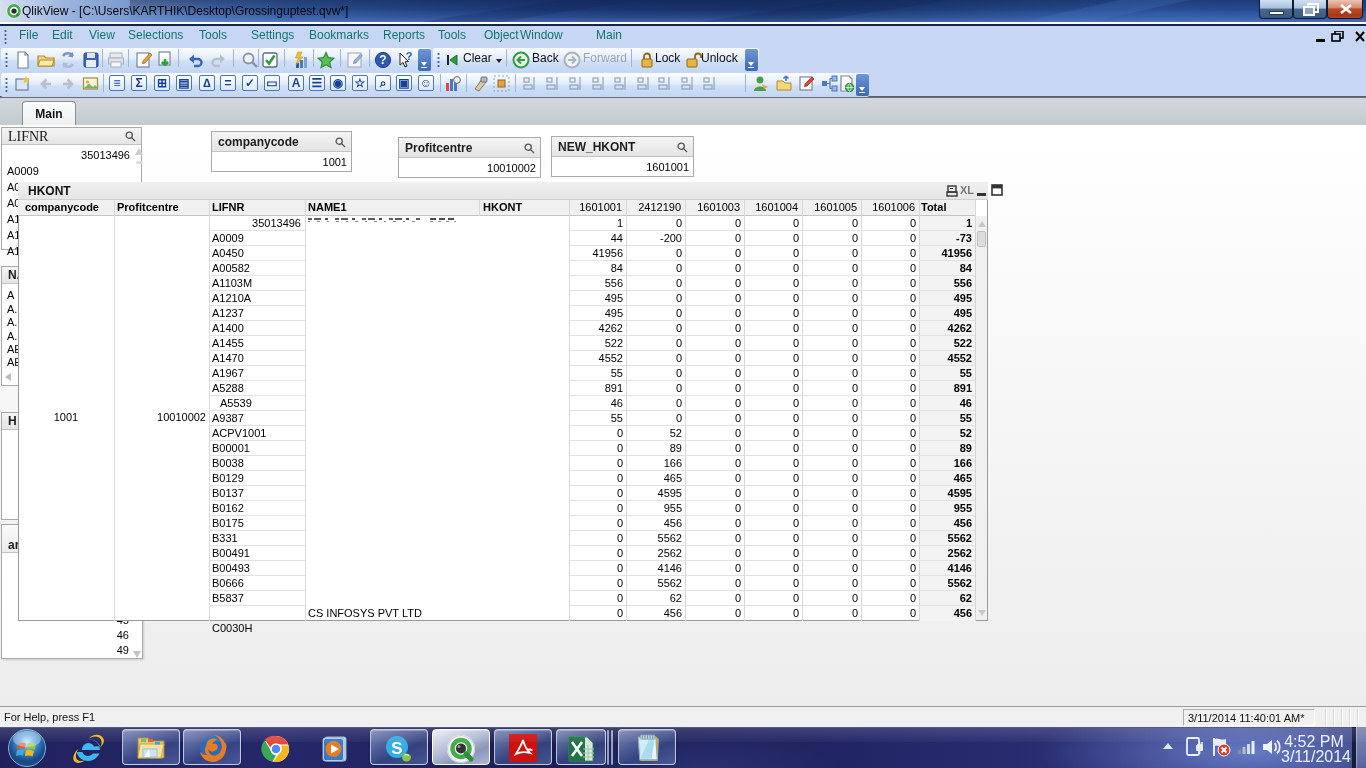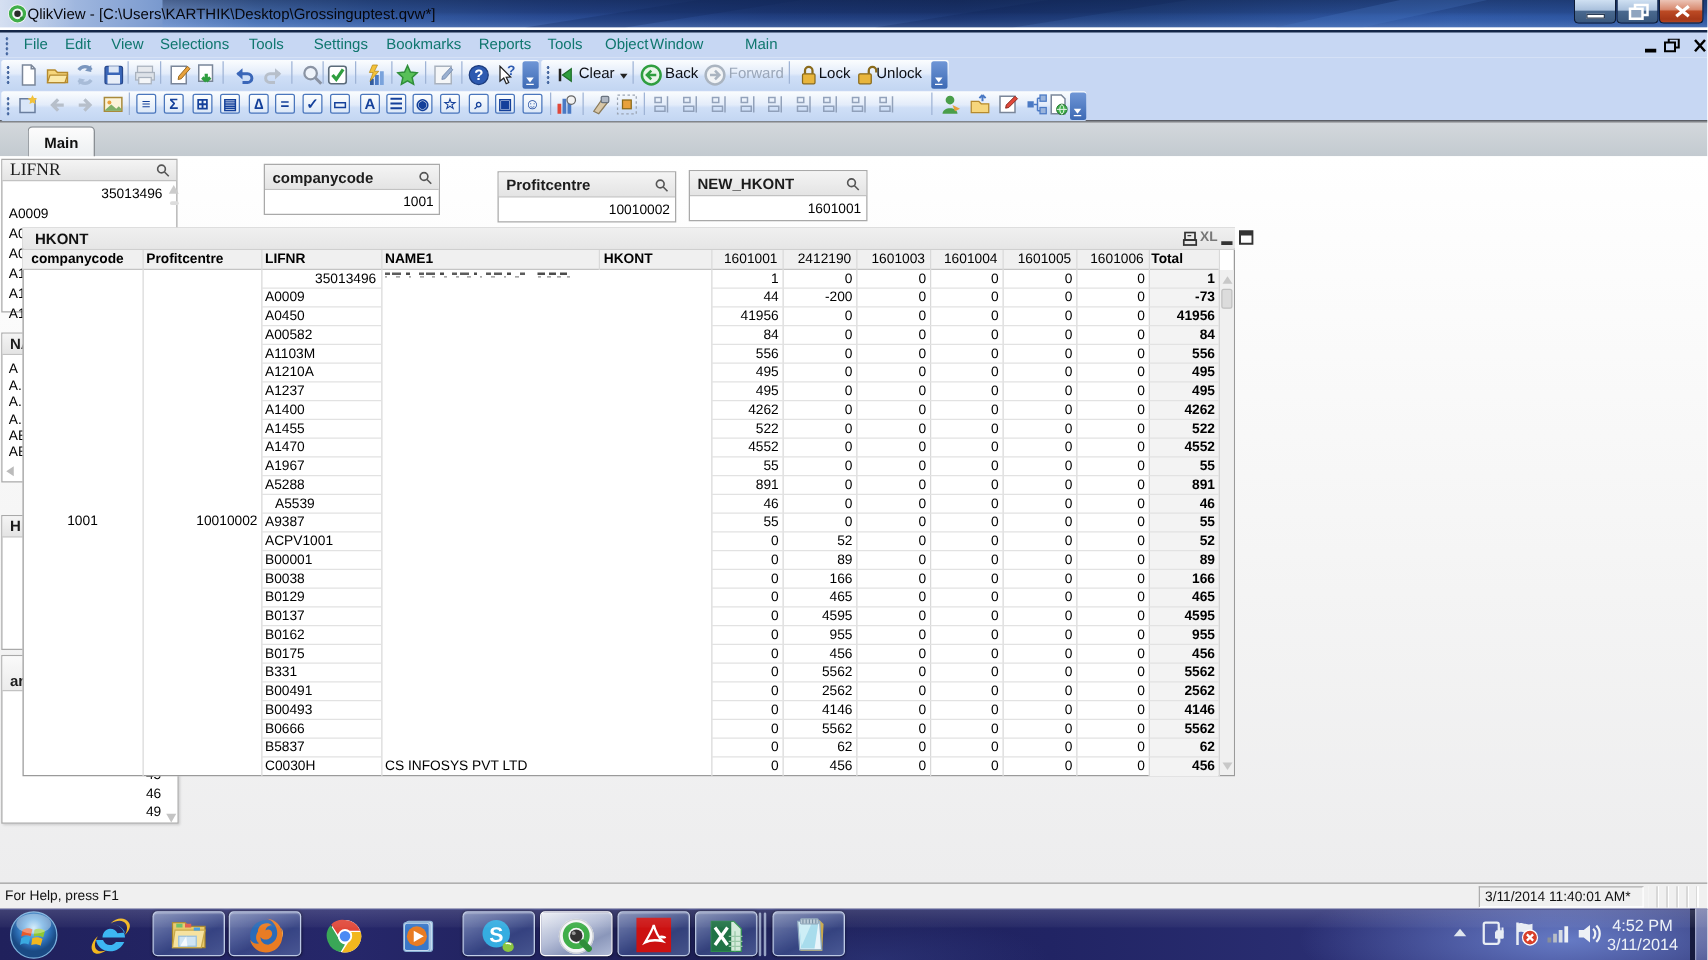--- a/index.html
+++ b/index.html
@@ -51,21 +51,21 @@
 .sbv{position:absolute;background:#f0f0f0;border-left:1px solid #d5d5d5}
 .arr{position:absolute;width:0;height:0}
 
 #status{position:absolute;left:0;top:706px;width:1366px;height:21px;background:#f0f0f0;border-top:1px solid #9b9b9b;font-size:11px;color:#111}
 
 #taskbar{position:absolute;left:0;top:727px;width:1366px;height:41px;background:radial-gradient(ellipse 300px 75px at 1255px 25px,rgba(115,140,215,.8),transparent 72%),radial-gradient(ellipse 200px 50px at 700px 41px,rgba(60,75,150,.35),transparent 70%),linear-gradient(90deg,#20215c 0,#26276a 280px,#1d1f55 560px,#212464 840px,#2a2e72 1060px,#31357c 1240px,#282b69 1366px)}
 #taskbar:before{content:"";position:absolute;left:0;top:0;width:100%;height:1px;background:#565a93}
 #taskbar:after{content:"";position:absolute;left:0;top:1px;width:100%;height:14px;background:linear-gradient(rgba(255,255,255,.14),rgba(255,255,255,.03))}
 .tkbtn{position:absolute;top:2px;height:36px;border:1px solid rgba(215,228,248,.8);border-radius:4px;background:linear-gradient(155deg,rgba(200,215,240,.5) 0%,rgba(130,150,200,.35) 40%,rgba(70,90,150,.3) 60%,rgba(120,140,190,.35) 100%),rgba(70,95,160,.35);box-shadow:inset 0 1px 1px rgba(255,255,255,.3),0 0 2px rgba(0,0,10,.6)}
 .tkbtn.active{background:linear-gradient(155deg,rgba(245,248,252,.95) 0%,rgba(205,215,235,.85) 45%,rgba(165,180,210,.8) 70%,rgba(200,212,235,.85) 100%);border-color:#fff}
-.tray{position:absolute;color:#eef2f8;font-size:13px}
+.tray{position:absolute;color:#eef2f8;font-size:16px}
 </style></head>
 <body>
 
 <div id="titlebar"><svg width="1366" height="22">
 <defs>
 <linearGradient id="tb1" x1="0" y1="0" x2="1" y2="0">
  <stop offset="0" stop-color="#b3c6e6"></stop>
           <stop offset="0.04" stop-color="#a2b9e0"></stop>
  <stop offset="0.09" stop-color="#7d9cd0"></stop>
           <stop offset="0.15" stop-color="#4a72b4"></stop>
@@ -736,21 +736,21 @@
 <div class="hl" style="left:209px;top:605px;width:96px"></div>
 <div class="hl" style="left:569px;top:605px;width:406px"></div>
 <span class="c" style="left:212px;top:591px;width:90px">B5837</span>
 <span class="c r" style="left:569px;top:591px;width:54px">0</span>
 <span class="c r" style="left:626px;top:591px;width:56px">62</span>
 <span class="c r" style="left:685px;top:591px;width:56px">0</span>
 <span class="c r" style="left:744px;top:591px;width:55px">0</span>
 <span class="c r" style="left:802px;top:591px;width:56px">0</span>
 <span class="c r" style="left:861px;top:591px;width:55px">0</span>
 <span class="c r b" style="left:919px;top:591px;width:53px">62</span>
-<span class="c" style="left:212px;top:606px;width:90px">C0030H</span>
+<span class="c" style="left:212px;top:621px;width:90px">C0030H</span>
 <span class="c" style="left:308px;top:606px;width:170px">CS INFOSYS PVT LTD</span>
 <span class="c r" style="left:569px;top:606px;width:54px">0</span>
 <span class="c r" style="left:626px;top:606px;width:56px">456</span>
 <span class="c r" style="left:685px;top:606px;width:56px">0</span>
 <span class="c r" style="left:744px;top:606px;width:55px">0</span>
 <span class="c r" style="left:802px;top:606px;width:56px">0</span>
 <span class="c r" style="left:861px;top:606px;width:55px">0</span>
 <span class="c r b" style="left:919px;top:606px;width:53px">456</span>
 <span class="c" style="left:18px;top:410px;width:96px;text-align:center">1001</span>
 <span class="c r" style="left:114px;top:410px;width:92px">10010002</span>

